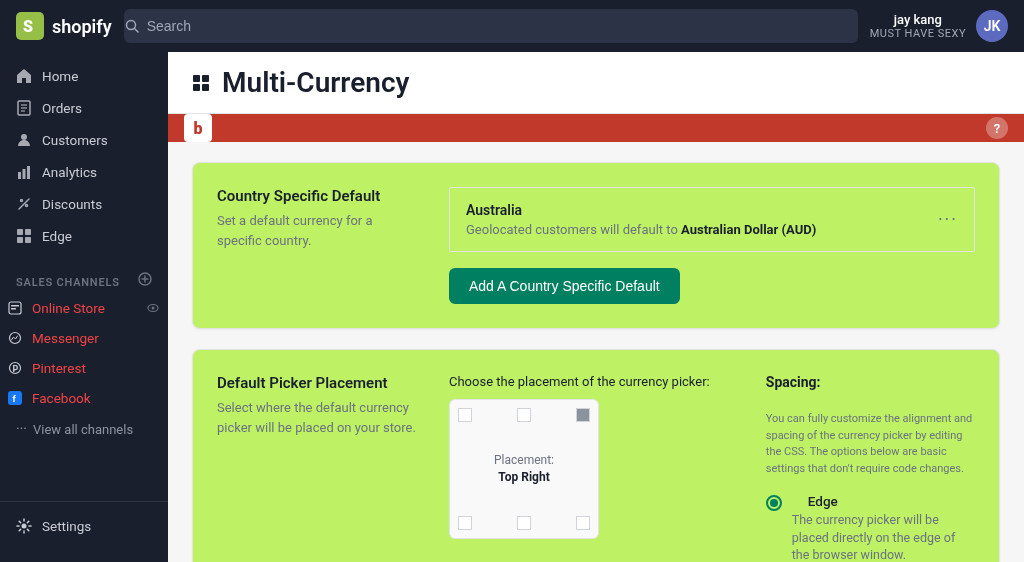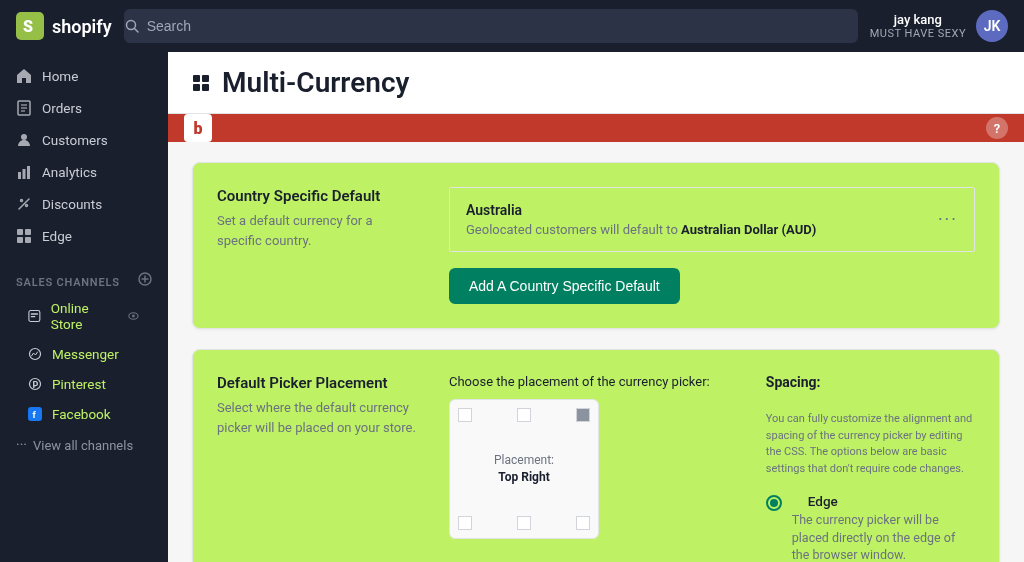--- a/index.html
+++ b/index.html
@@ -106,24 +106,24 @@
       text-transform: uppercase;
       display: flex;
       align-items: flex-end;
       justify-content: space-between;
     }
     .sidebar-section-label .plus-icon { cursor: pointer; }
     .sidebar-channel-item {
       display: flex;
       align-items: center;
       gap: 10px;
-      padding: 7px 28px;
+      padding: 7px 8px;
       font-size: 13.5px;
       cursor: pointer;
-      color: #bef264;
+      color: #ef4444;
       justify-content: space-between;
     }
     .channel-left { display: flex; align-items: center; gap: 10px; }
     .view-all {
       padding: 8px 16px;
       font-size: 13px;
       color: #8b949e;
       cursor: pointer;
       display: flex;
       align-items: center;
@@ -509,20 +509,29 @@
             <span>Facebook</span>
           </div>
         </div>
 
         <div class="view-all">
           <span style="font-size:14px; color:#8b949e;">···</span>
           <span>View all channels</span>
         </div>
       </div>
 
+      <div class="sidebar-bottom">
+        <div class="settings-item">
+          <svg width="16" height="16" viewBox="0 0 16 16" fill="currentColor">
+            <circle cx="8" cy="8" r="2.5"></circle>
+            <path d="M8 1v2M8 13v2M1 8h2M13 8h2M3.2 3.2l1.4 1.4M11.4 11.4l1.4 1.4M3.2 12.8l1.4-1.4M11.4 4.6l1.4-1.4" stroke="#c9ccd3" stroke-width="1.5" stroke-linecap="round" fill="none"></path>
+          </svg>
+          <span>Settings</span>
+        </div>
+      </div>
     </div>
   </div>
 
   <div class="content">
 
     <div class="content-header">
       <svg width="18" height="18" viewBox="0 0 18 18" fill="none">
         <rect x="1" y="1" width="7" height="7" rx="1" fill="#1a1f2e"></rect>
         <rect x="10" y="1" width="7" height="7" rx="1" fill="#1a1f2e"></rect>
         <rect x="1" y="10" width="7" height="7" rx="1" fill="#1a1f2e"></rect>

